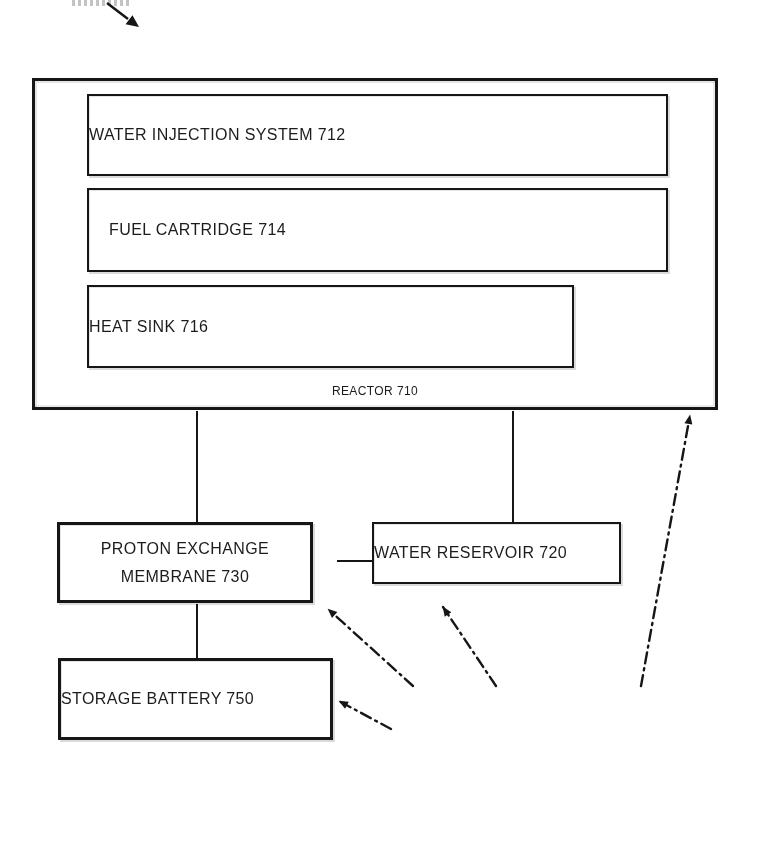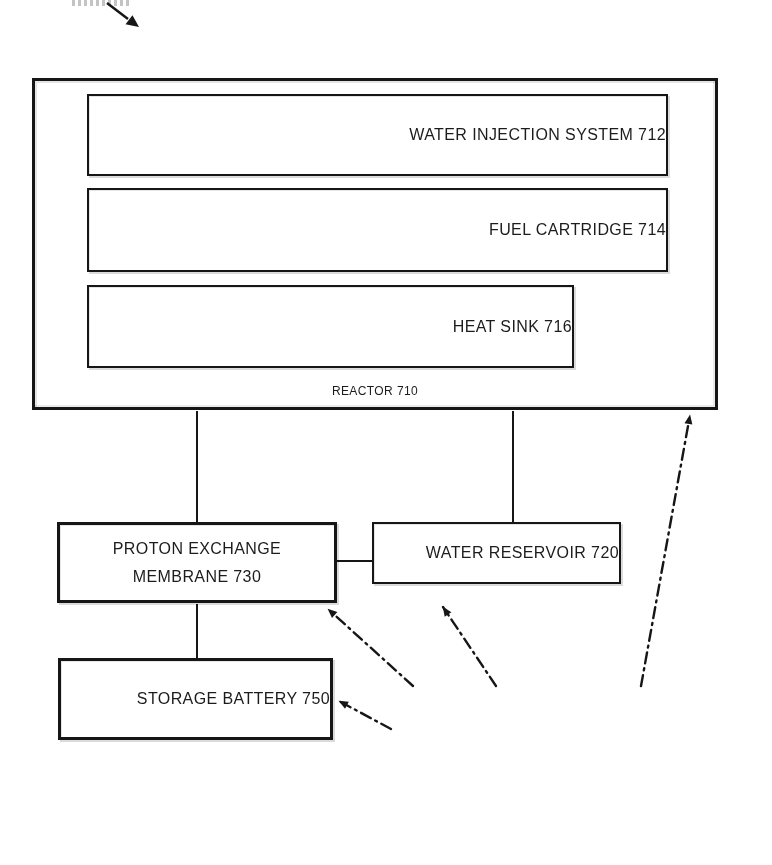--- a/index.html
+++ b/index.html
@@ -16,21 +16,21 @@
     color: #1c1c1c;
     overflow: hidden;
   }
   .box {
     position: absolute;
     box-sizing: border-box;
     background: #ffffff;
     border: 3px solid #161616;
     display: flex;
     align-items: center;
-    justify-content: flex-end;
+    justify-content: flex-start;
     text-align: center;
     font-size: 16px;
     letter-spacing: 0.4px;
     line-height: 1.7;
     box-shadow: 2px 2px 0 rgba(0,0,0,0.14), inset 1px 1px 0 rgba(0,0,0,0.10);
   }
   .box.thin { border-width: 2px; }
   #reactor {
     left: 32px; top: 78px; width: 686px; height: 332px;
     border-width: 3px;
@@ -39,21 +39,21 @@
     box-shadow: inset 2px 2px 0 rgba(0,0,0,0.10), inset -2px -2px 0 rgba(0,0,0,0.08);
   }
   #reactor .outer-label {
     padding-bottom: 6px;
     font-size: 12px;
     letter-spacing: 0.4px;
   }
   #water-injection { left: 87px; top: 94px;  width: 581px; height: 82px; }
   #fuel-cartridge  { left: 87px; top: 188px; width: 581px; height: 84px; padding-left: 20px; }
   #heat-sink       { left: 87px; top: 285px; width: 487px; height: 83px; }
-  #pem             { left: 57px; top: 522px; width: 280px; height: 81px; padding: 0 34px; }
+  #pem             { left: 57px; top: 522px; width: 256px; height: 81px; padding: 0 34px; }
   #water-reservoir { left: 372px; top: 522px; width: 249px; height: 62px; }
   #storage-battery { left: 58px; top: 658px; width: 275px; height: 82px; }
   #processor       { left: 390px; top: 685px; width: 330px; height: 85px; }
   #wires {
     position: absolute;
     left: 0; top: 0;
     width: 772px; height: 865px;
     pointer-events: none;
   }
   #cutoff-smudge {

